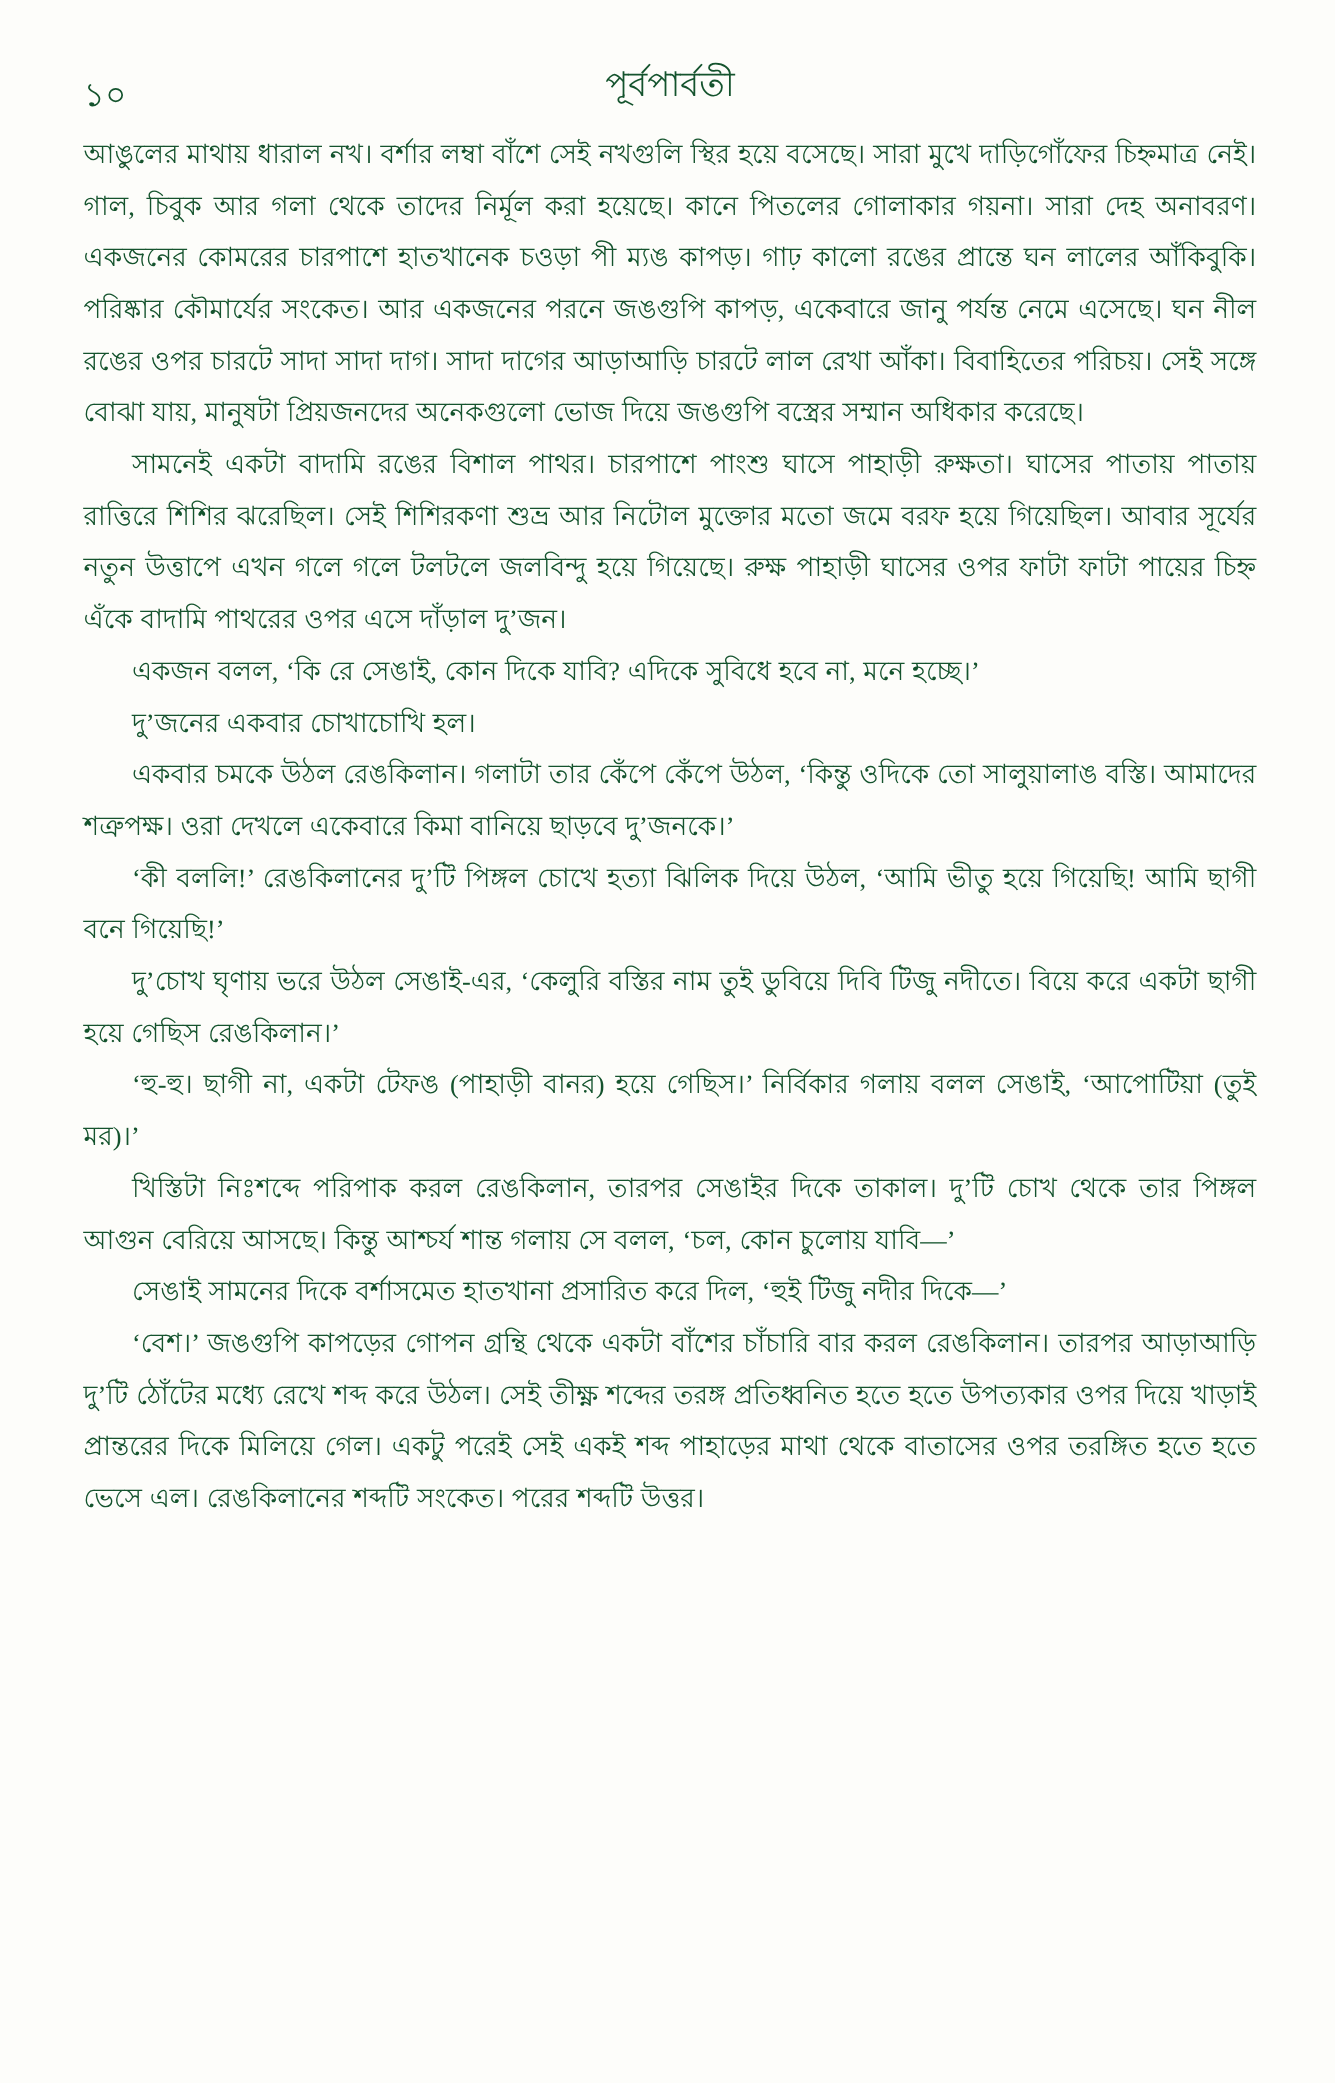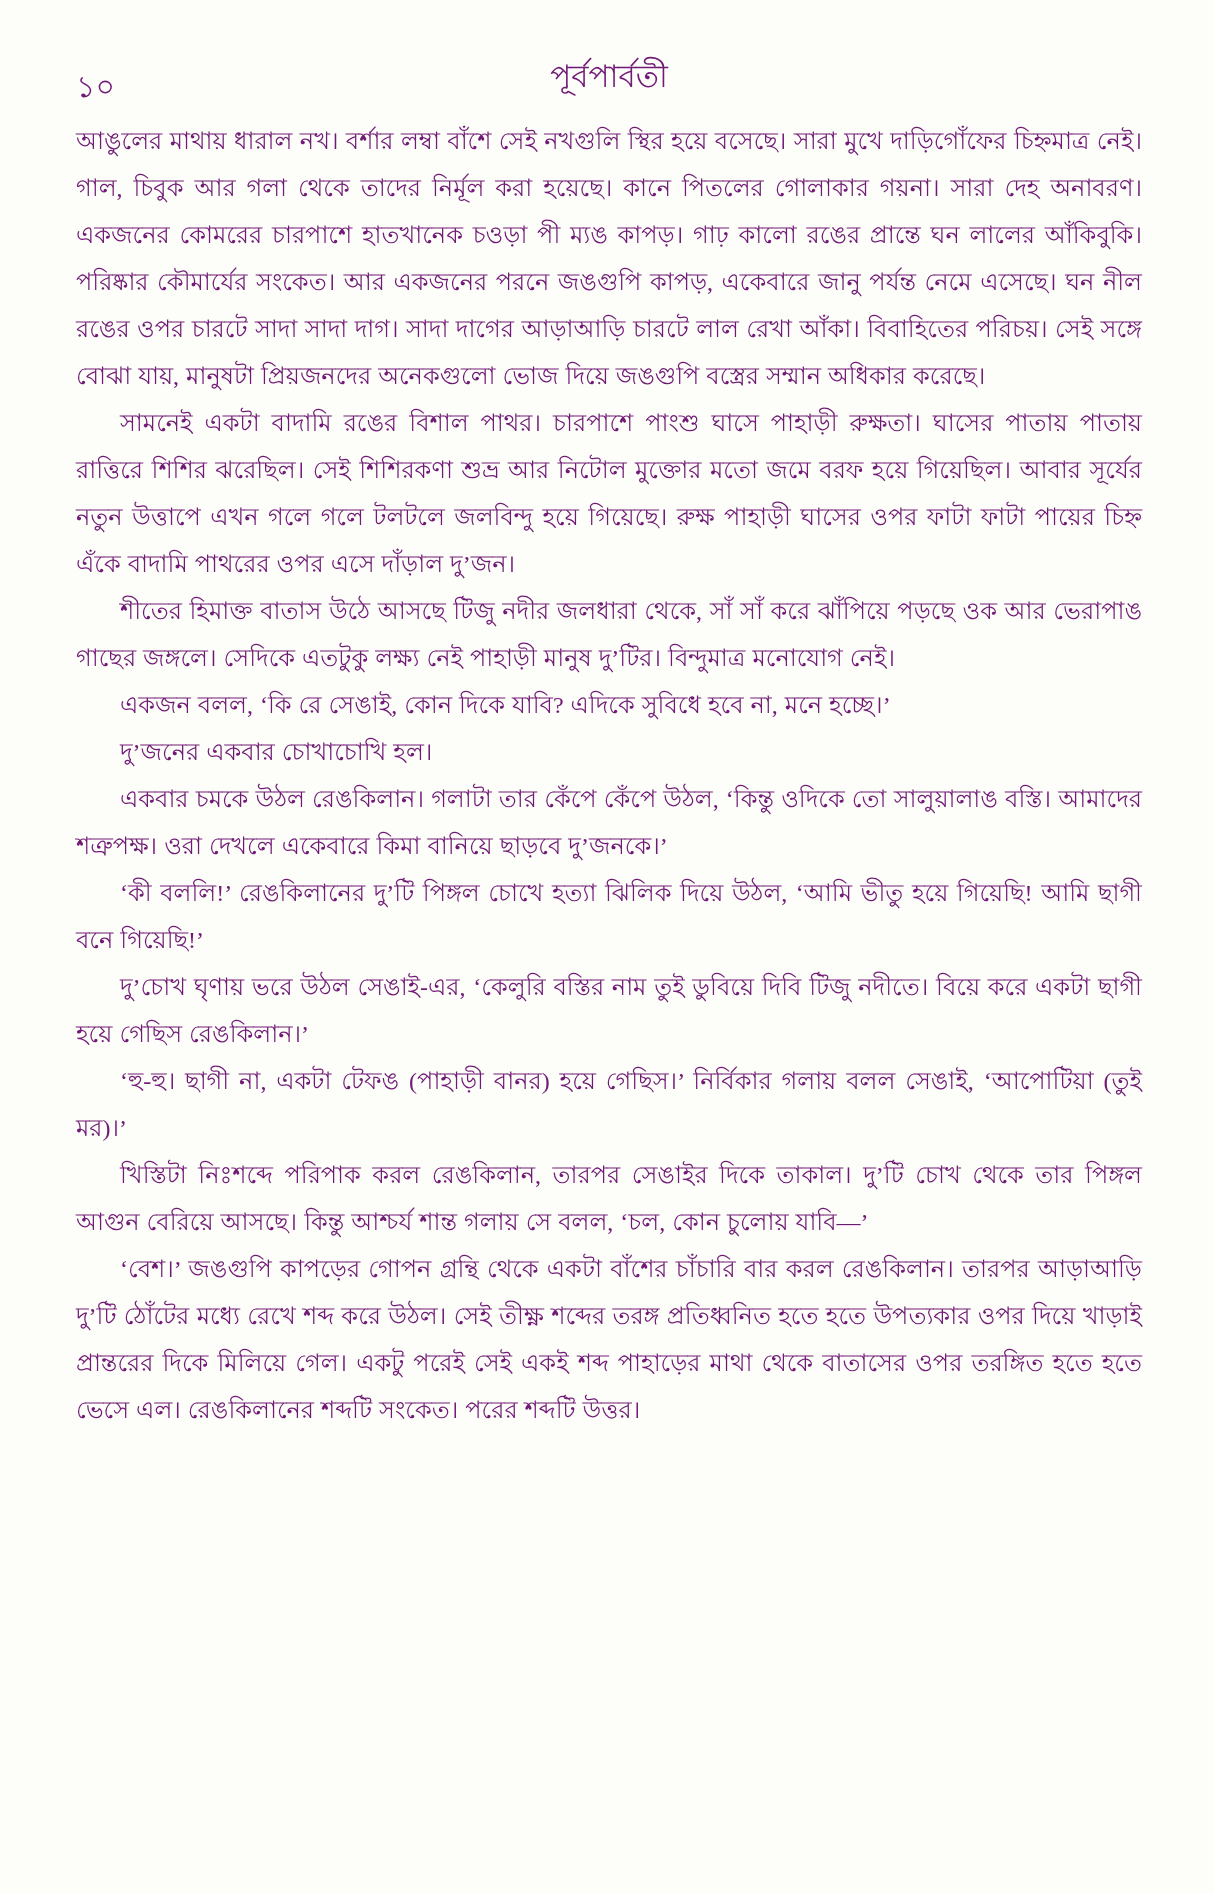--- a/index.html
+++ b/index.html
@@ -6,21 +6,21 @@
     margin: 0;
     padding: 0;
     background: #e8e8e4;
   }
   .scan-page {
     position: relative;
     width: 1214px;
     height: 1894px;
     margin: 0 auto;
     background: #fdfdfa;
-    color: #701a75;
+    color: #14532d;
     font-family: "Liberation Serif", "DejaVu Serif", serif;
     box-sizing: border-box;
     overflow: hidden;
   }
   .page-header {
     position: absolute;
     top: 58px;
     left: 76px;
     right: 72px;
     height: 52px;
@@ -64,25 +64,25 @@
 <div class="scan-page">
 
   <div class="page-header">
     <span class="page-number">১০</span>
     <span class="running-header">পূর্বপার্বতী</span>
   </div>
 
   <div class="body-text">
     <p>আঙুলের মাথায় ধারাল নখ। বর্শার লম্বা বাঁশে সেই নখগুলি স্থির হয়ে বসেছে। সারা মুখে দাড়িগোঁফের চিহ্নমাত্র নেই। গাল, চিবুক আর গলা থেকে তাদের নির্মূল করা হয়েছে। কানে পিতলের গোলাকার গয়না। সারা দেহ অনাবরণ। একজনের কোমরের চারপাশে হাতখানেক চওড়া পী ম্যঙ কাপড়। গাঢ় কালো রঙের প্রান্তে ঘন লালের আঁকিবুকি। পরিষ্কার কৌমার্যের সংকেত। আর একজনের পরনে জঙগুপি কাপড়, একেবারে জানু পর্যন্ত নেমে এসেছে। ঘন নীল রঙের ওপর চারটে সাদা সাদা দাগ। সাদা দাগের আড়াআড়ি চারটে লাল রেখা আঁকা। বিবাহিতের পরিচয়। সেই সঙ্গে বোঝা যায়, মানুষটা প্রিয়জনদের অনেকগুলো ভোজ দিয়ে জঙগুপি বস্ত্রের সম্মান অধিকার করেছে।</p>
     <p class="indent">সামনেই একটা বাদামি রঙের বিশাল পাথর। চারপাশে পাংশু ঘাসে পাহাড়ী রুক্ষতা। ঘাসের পাতায় পাতায় রাত্তিরে শিশির ঝরেছিল। সেই শিশিরকণা শুভ্র আর নিটোল মুক্তোর মতো জমে বরফ হয়ে গিয়েছিল। আবার সূর্যের নতুন উত্তাপে এখন গলে গলে টলটলে জলবিন্দু হয়ে গিয়েছে। রুক্ষ পাহাড়ী ঘাসের ওপর ফাটা ফাটা পায়ের চিহ্ন এঁকে বাদামি পাথরের ওপর এসে দাঁড়াল দু’জন।</p>
-    <p class="indent">শীতের হিমাক্ত বাতাস উঠে আসছে টিজু নদীর জলধারা থেকে, সাঁ সাঁ করে ঝাঁপিয়ে পড়ছে ওক আর ভেরাপাঙ গাছের জঙ্গলে। সেদিকে এতটুকু লক্ষ্য নেই পাহাড়ী মানুষ দু’টির। বিন্দুমাত্র মনোযোগ নেই।</p>
     <p class="indent">একজন বলল, ‘কি রে সেঙাই, কোন দিকে যাবি? এদিকে সুবিধে হবে না, মনে হচ্ছে।’</p>
     <p class="indent">দু’জনের একবার চোখাচোখি হল।</p>
     <p class="indent">একবার চমকে উঠল রেঙকিলান। গলাটা তার কেঁপে কেঁপে উঠল, ‘কিন্তু ওদিকে তো সালুয়ালাঙ বস্তি। আমাদের শত্রুপক্ষ। ওরা দেখলে একেবারে কিমা বানিয়ে ছাড়বে দু’জনকে।’</p>
     <p class="indent">‘কী বললি!’ রেঙকিলানের দু’টি পিঙ্গল চোখে হত্যা ঝিলিক দিয়ে উঠল, ‘আমি ভীতু হয়ে গিয়েছি! আমি ছাগী বনে গিয়েছি!’</p>
     <p class="indent">দু’চোখ ঘৃণায় ভরে উঠল সেঙাই-এর, ‘কেলুরি বস্তির নাম তুই ডুবিয়ে দিবি টিজু নদীতে। বিয়ে করে একটা ছাগী হয়ে গেছিস রেঙকিলান।’</p>
     <p class="indent">‘হু-হু। ছাগী না, একটা টেফঙ (পাহাড়ী বানর) হয়ে গেছিস।’ নির্বিকার গলায় বলল সেঙাই, ‘আপোটিয়া (তুই মর)।’</p>
     <p class="indent">খিস্তিটা নিঃশব্দে পরিপাক করল রেঙকিলান, তারপর সেঙাইর দিকে তাকাল। দু’টি চোখ থেকে তার পিঙ্গল আগুন বেরিয়ে আসছে। কিন্তু আশ্চর্য শান্ত গলায় সে বলল, ‘চল, কোন চুলোয় যাবি—’</p>
+    <p class="indent">সেঙাই সামনের দিকে বর্শাসমেত হাতখানা প্রসারিত করে দিল, ‘হুই টিজু নদীর দিকে—’</p>
     <p class="indent">‘বেশ।’ জঙগুপি কাপড়ের গোপন গ্রন্থি থেকে একটা বাঁশের চাঁচারি বার করল রেঙকিলান। তারপর আড়াআড়ি দু’টি ঠোঁটের মধ্যে রেখে শব্দ করে উঠল। সেই তীক্ষ্ণ শব্দের তরঙ্গ প্রতিধ্বনিত হতে হতে উপত্যকার ওপর দিয়ে খাড়াই প্রান্তরের দিকে মিলিয়ে গেল। একটু পরেই সেই একই শব্দ পাহাড়ের মাথা থেকে বাতাসের ওপর তরঙ্গিত হতে হতে ভেসে এল। রেঙকিলানের শব্দটি সংকেত। পরের শব্দটি উত্তর।</p>
 
   </div>
 
 </div>
 
 </body></html>

